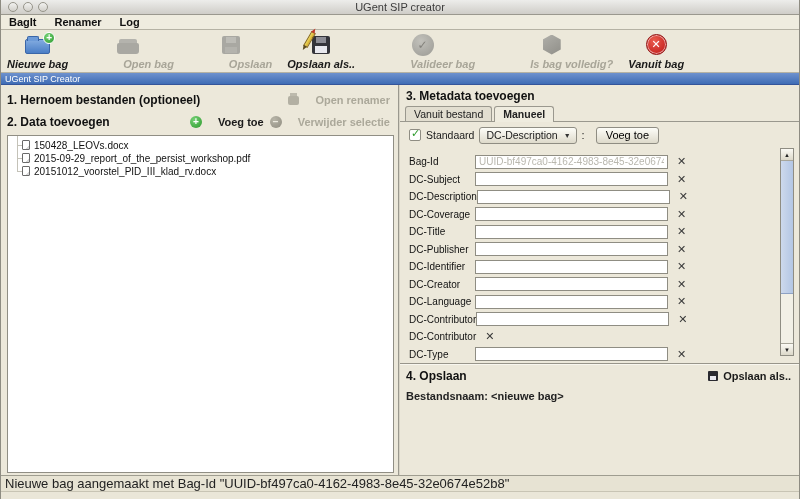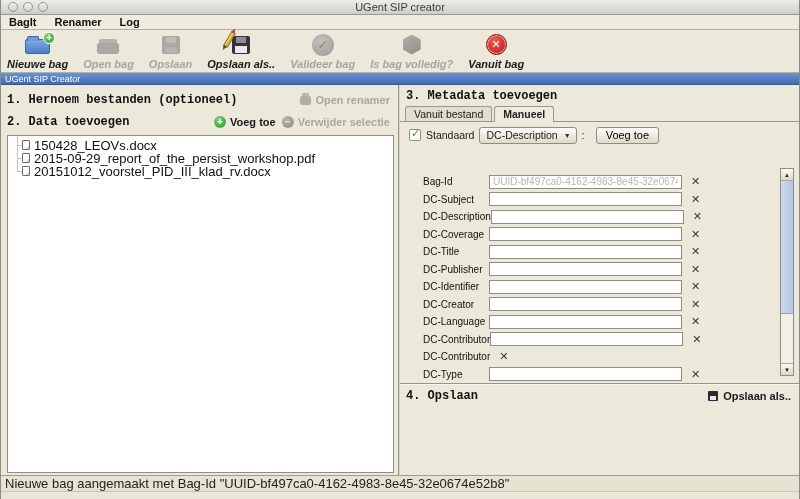--- a/index.html
+++ b/index.html
@@ -14,21 +14,21 @@
   .title-text { font-size:11px; color:#3c3c3c; }
 
   
   .menubar { height:15px; flex:0 0 15px; background:#efecdf; border-bottom:1px solid #b5b2a4; display:flex; align-items:center; padding-left:8px; gap:18px; }
   .menu-item { font-weight:600; font-size:11px; color:#111; cursor:default; }
 
   
   .toolbar { height:43px; flex:0 0 43px; background:#ece8da; border-bottom:1px solid #b5b2a4; display:flex; align-items:flex-start; padding:3px 0 0 6px; gap:15px; }
   .tool-btn { display:flex; flex-direction:column; align-items:center; justify-content:flex-end; height:37px; gap:2px; }
   .tool-btn .tlabel { font-size:11px; font-weight:600; color:#1a1a1a; white-space:nowrap;font-style:italic; }
-  .tool-btn.disabled .tlabel { color:#a8a598; }
+  .tool-btn.disabled .tlabel { color:#a8a598;margin-left:40px; }
   .ticon-wrap { height:23px; display:flex; align-items:center; justify-content:center; position:relative; }
 
   .icon-folder { position:relative; width:25px; height:15px; background:linear-gradient(#82abe0,#4a7ec6); border:1px solid #3a66a8; border-radius:2px; margin-top:3px; }
   .icon-folder::before { content:""; position:absolute; top:-4px; left:1px; width:10px; height:4px; background:#6d9bd8; border:1px solid #3a66a8; border-bottom:none; border-radius:2px 2px 0 0; }
   .badge-plus { position:absolute; top:-8px; right:-6px; width:12px; height:12px; background:radial-gradient(circle at 35% 30%,#74d074,#2d9a2d); border:1px solid #fff; border-radius:50%; color:#fff; font-size:10px; line-height:10px; text-align:center; font-weight:bold; }
 
   .icon-openbag { position:relative; width:22px; height:11px; background:#a9a8a2; border-radius:2px 2px 3px 3px; margin-top:8px; }
   .icon-openbag::before { content:""; position:absolute; top:-4px; left:2px; right:2px; height:4px; background:#b4b3ad; border-radius:2px 2px 0 0; }
 
   .icon-floppy { position:relative; width:18px; height:18px; background:#a9a8a2; border-radius:2px; }
@@ -48,52 +48,52 @@
 
   
   .bluebar { height:12px; flex:0 0 12px; background:linear-gradient(#6e92ce,#3f6cb5); color:#fff; font-size:9px; line-height:12px; padding-left:4px; border-bottom:1px solid #34549a; }
 
   
   .main { flex:1 1 auto; display:flex; min-height:0; }
   .left-panel { width:397px; flex:0 0 397px; display:flex; flex-direction:column; padding:4px 4px 2px 6px; }
   .v-divider { width:2px; flex:0 0 2px; background:#9a988e; border-right:1px solid #d8d4c6; }
   .right-panel { flex:1 1 auto; display:flex; flex-direction:column; min-width:0; position:relative; }
 
-  .sec-head { font-size:12px; font-weight:bold; color:#111;font-family:Liberation Mono, monospace; }
+  .sec-head { font-size:12px; font-weight:bold; color:#111; }
   .left-row { height:22px; display:flex; align-items:center; justify-content:space-between; padding-right:4px; }
-  .mini-btn { display:inline-flex; align-items:center; gap:4px; font-size:11px; font-weight:600; }
+  .mini-btn { display:inline-flex; align-items:center; gap:16px; font-size:11px; font-weight:600; }
   .mini-btn.disabled { color:#aba89a; }
   .mini-icon-renamer { width:11px; height:9px; background:#b3b0a3; border-radius:2px; position:relative; }
   .mini-icon-renamer::before { content:""; position:absolute; top:-3px; left:2px; right:2px; height:3px; background:#bdbaad; }
   .circle-plus { width:12px; height:12px; border-radius:50%; background:radial-gradient(circle at 35% 30%,#74d074,#2d9a2d); color:#fff; font-size:10px; line-height:11px; text-align:center; font-weight:bold; }
   .circle-minus { width:12px; height:12px; border-radius:50%; background:radial-gradient(circle at 35% 30%,#b8b5a8,#8f8c80); color:#efede2; font-size:10px; line-height:11px; text-align:center; font-weight:bold; }
   .btn-group { display:flex; align-items:center; gap:6px; }
 
   .file-list { flex:1 1 auto; background:#fff; border:1px solid #908e84; margin-top:2px; padding:3px 0 0 4px; overflow:hidden; }
-  .file-row { position:relative; height:13px; display:flex; align-items:center; padding-left:22px; font-size:13px; color:#111; white-space:nowrap; }
+  .file-row { position:relative; height:13px; display:flex; align-items:center; padding-left:22px; font-size:10px; color:#111; white-space:nowrap; }
   .file-row::before { content:""; position:absolute; left:5px; top:-7px; width:7px; height:13px; border-left:1px solid #c4c2b8; border-bottom:1px solid #c4c2b8; }
   .page-icon { position:absolute; left:10px; top:1px; width:8px; height:10px; background:linear-gradient(135deg,#fff 72%,#d8d8d8 72%); border:1px solid #6a6a6a; border-radius:1px; }
 
   
   .r-pad { padding:4px 6px 0 6px; }
   .tabs { display:flex; align-items:flex-end; height:17px; border-bottom:1px solid #9a988e; margin-top:2px; padding-left:5px; gap:2px; }
   .tab { font-size:10.5px; padding:1px 8px 1px 8px; border:1px solid #9a988e; border-bottom:none; border-radius:3px 3px 0 0; background:#e2ded0; color:#222; }
   .tab.active { background:#efecdf; font-weight:600; margin-bottom:-1px; padding-bottom:2px; }
 
   .control-row { height:26px; display:flex; align-items:center; padding-left:9px; gap:5px; }
   .checkbox { width:12px; height:12px; background:#fff; border:1px solid #8f8d83; border-radius:2px; position:relative; }
   .checkbox .chk { position:absolute; left:1px; top:-3px; color:#2d9a2d; font-size:11px; font-weight:bold; }
   .cb-label { font-size:10.5px; }
   .combo { display:inline-flex; align-items:center; gap:6px; height:17px; padding:0 5px 0 6px; background:linear-gradient(#fdfdf8,#dedacb); border:1px solid #8f8d83; border-radius:3px; font-size:10.5px; }
   .combo .arrow { font-size:7px; color:#333; }
   .colon { font-size:11px; }
   .val-input { width:108px; height:16px; border:1px solid #8f8d83; font-size:10.5px; padding:0 3px; background:#fff; font-family:"Liberation Sans",sans-serif; }
   .push-btn { height:17px; padding:0 9px; background:linear-gradient(#fdfdf8,#dedacb); border:1px solid #8f8d83; border-radius:3px; font-size:11px; font-family:"Liberation Sans",sans-serif; margin-left:6px; }
 
-  .form-area { position:relative; flex:0 0 212px; padding:5px 0 0 23px;margin-top:20px; }
+  .form-area { position:relative; flex:0 0 212px; padding:5px 0 0 9px; }
   .field-row { display:flex; align-items:center; height:17.5px; }
   .field-label { flex:0 0 66px; font-size:10px; color:#111; white-space:nowrap; }
   .field-input { width:193px; height:14px; border:1px solid #8f8d83; font-size:10px; padding:0 3px; background:#fff; color:#222; font-family:"Liberation Sans",sans-serif; }
   .field-input.muted { color:#b9b7ae; }
   .field-x { margin-left:9px; font-size:11px; color:#3a3a3a; line-height:1; cursor:default; }
 
   .scrollbar { position:absolute; top:0; right:5px; width:14px; height:208px; border:1px solid #8f8d83; background:#f2f0e6; display:flex; flex-direction:column; }
   .sb-arrow { height:12px; flex:0 0 12px; display:flex; align-items:center; justify-content:center; font-size:6px; color:#222; background:linear-gradient(#fbfaf4,#dcd8c9); }
   .sb-arrow.up { border-bottom:1px solid #a8a69a; }
   .sb-arrow.down { border-top:1px solid #a8a69a; }
@@ -336,19 +336,23 @@
       <div class="h-sep"></div>
 
       <div class="save-sec">
         <div class="save-head-row">
           <span class="sec-head">4. Opslaan</span>
           <span class="saveas-btn">
             <span class="mini-floppy"></span>
             <span>Opslaan als..</span>
           </span>
         </div>
+        <div class="save-line">
+          <span>Bestandsnaam:</span>
+          <span class="val">&lt;nieuwe bag&gt;</span>
+        </div>
       </div>
     </div>
   </div>
 
   <div class="statusbar">Nieuwe bag aangemaakt met Bag-Id "UUID-bf497ca0-4162-4983-8e45-32e0674e52b8"</div>
   <div class="bottomstrip"></div>
 </div>
 
 </body></html>

